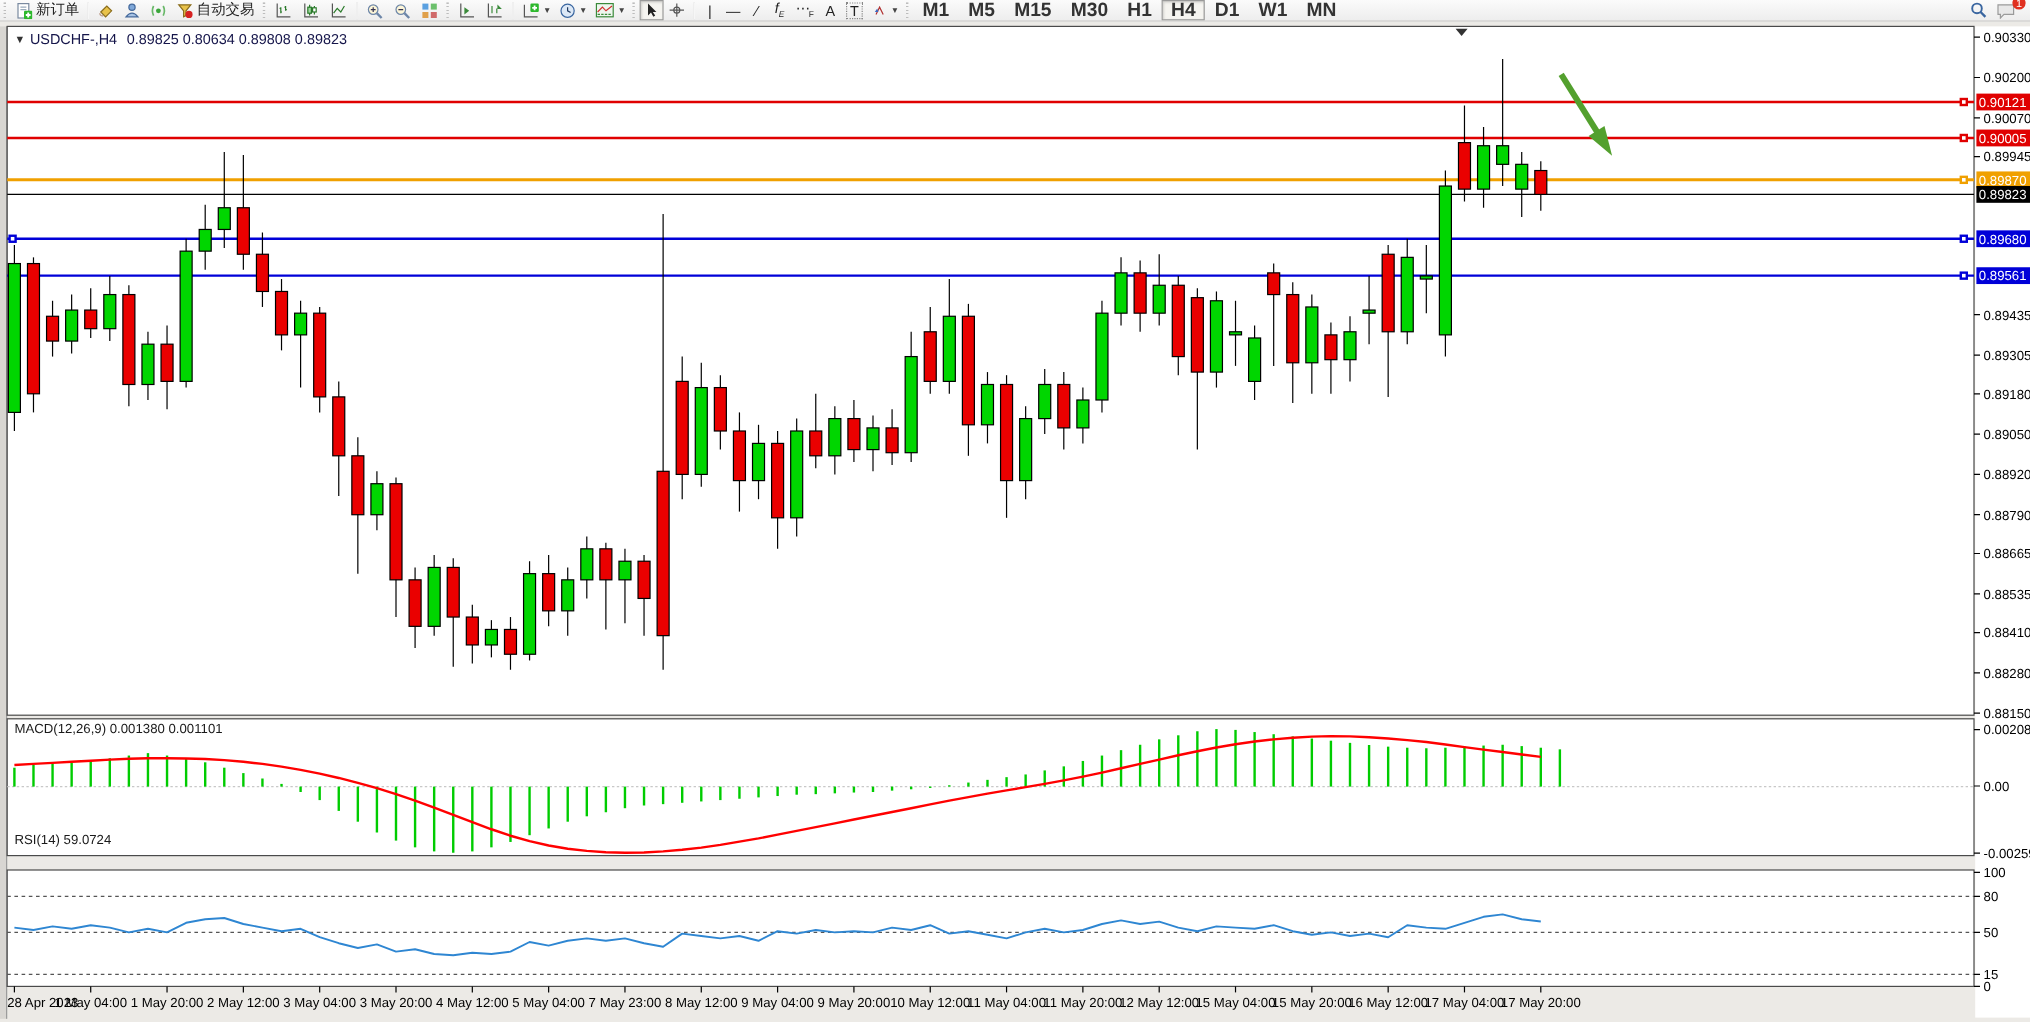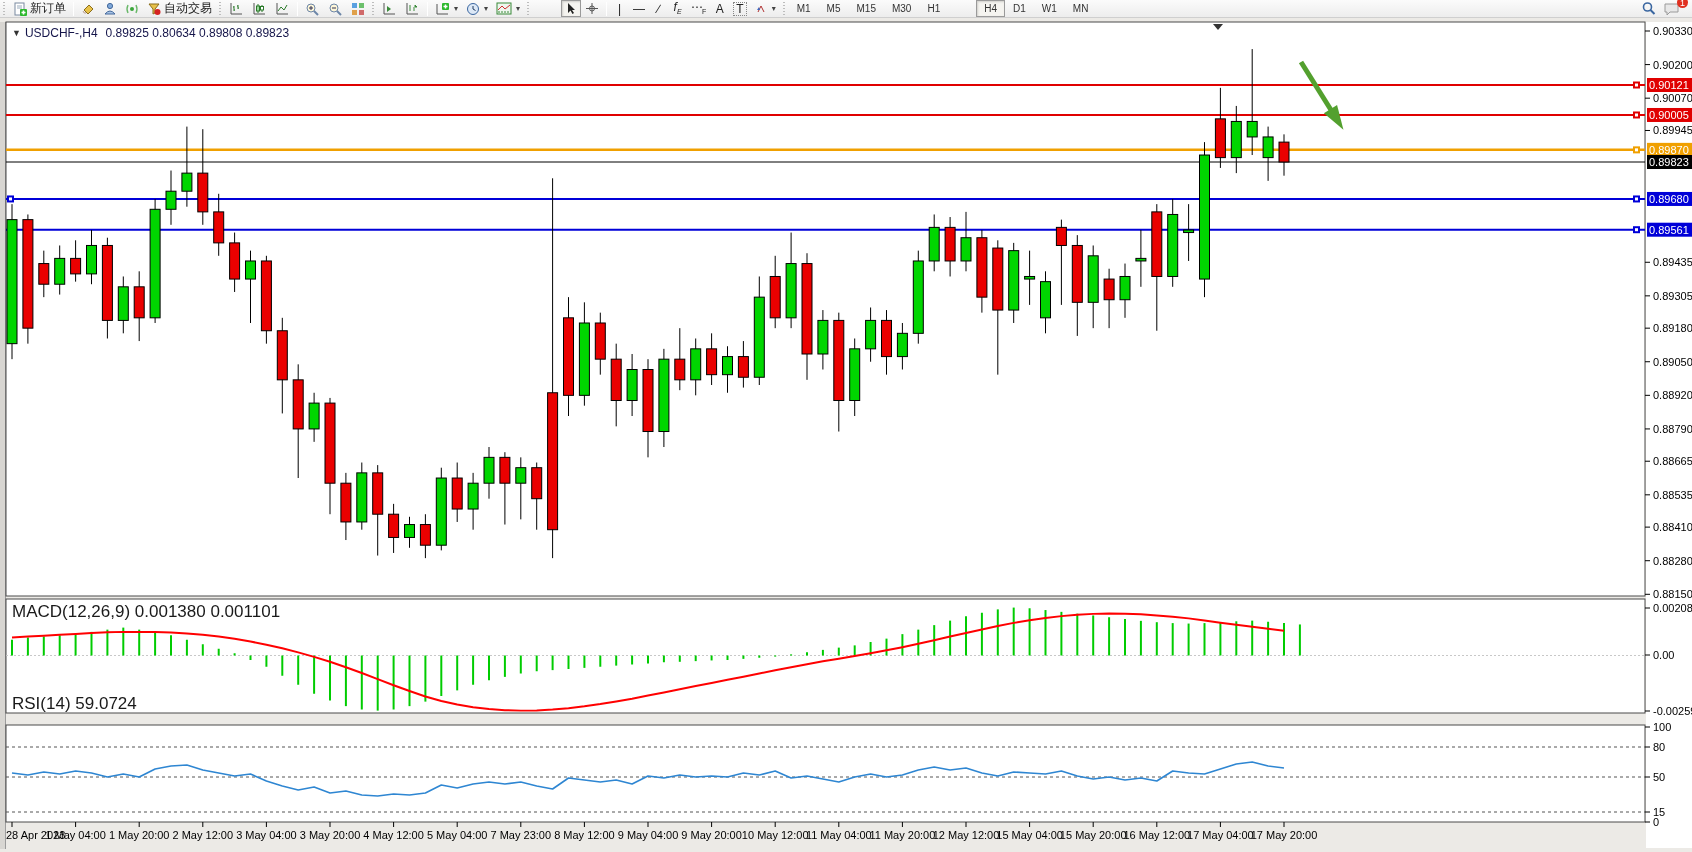--- a/index.html
+++ b/index.html
@@ -2,32 +2,32 @@
 <html><head>
 <meta charset="utf-8">
 <style>
   * { margin:0; padding:0; box-sizing:border-box; }
   body { width:1692px; height:852px; background:#eceae6; font-family:"Liberation Sans", sans-serif; overflow:hidden; position:relative; }
   
   .toolbar { position:absolute; top:0; left:0; width:1692px; height:18px; background:linear-gradient(#fbfbfb,#ededed); border-bottom:1px solid #cfcfcf; display:flex; align-items:center; font-size:12px; color:#222;text-align:center; }
   .grip { width:5px; height:14px; margin:0 2px; background-image:repeating-linear-gradient(#bdbdbd 0 1px, transparent 1px 3px); background-size:2px 100%; background-repeat:repeat-y; background-position:1px 0; }
   .sep { width:1px; height:14px; background:#c6c6c6; border-right:1px solid #fff; margin:0 3px; }
   .tbtn { height:17px; min-width:19px; padding:0 3px; display:flex; align-items:center; justify-content:center; gap:3px; border:1px solid transparent; cursor:default; }
-  .tbtn.pressed { border:1px solid #9a9a9a; background:#f5f4f0; box-shadow:inset 1px 1px 2px rgba(0,0,0,.15);margin-left:28px; }
+  .tbtn.pressed { border:1px solid #9a9a9a; background:#f5f4f0; box-shadow:inset 1px 1px 2px rgba(0,0,0,.15); }
   .tbtn .cjk { font-size:12px; }
   .caret { font-size:8px; color:#444; margin-left:1px; }
-  .tf { font-size:10px; color:#333; padding:0 4px; }
+  .tf { font-size:16px; color:#333; padding:0 4px;font-weight:bold; }
   .glyph { font-size:12px; line-height:1; }
   .spacer { flex:1; }
   .badge { position:absolute; top:-4px; right:-5px; width:11px; height:11px; background:#e03020; border-radius:50%; color:#fff; font-size:9px; display:flex; align-items:center; justify-content:center; }
   
   .chart-root { position:absolute; top:19px; left:0; width:1692px; height:833px; background:#eceae6; }
   .left-border { position:absolute; top:3px; left:0; width:6px; height:827px; background:#d8d6d2; border-right:1px solid #9c9c9c; }
   svg.plot { position:absolute; top:0; left:0; }
-  .pane-label { position:absolute; font-size:17px; color:#1a1a1a; z-index:5; }
+  .pane-label { position:absolute; font-size:11px; color:#1a1a1a; z-index:5; }
   .chart-title { position:absolute; top:7px; left:12px; font-size:12px; color:#15154a; z-index:5; display:flex; gap:8px; align-items:center; }
   .chart-title .dd { font-size:9px; color:#333; }
   text { font-family:"Liberation Sans", sans-serif; }
 </style>
 </head>
 <body>
 
 <div class="toolbar">
   <div class="grip"></div>
   <div class="tbtn">

